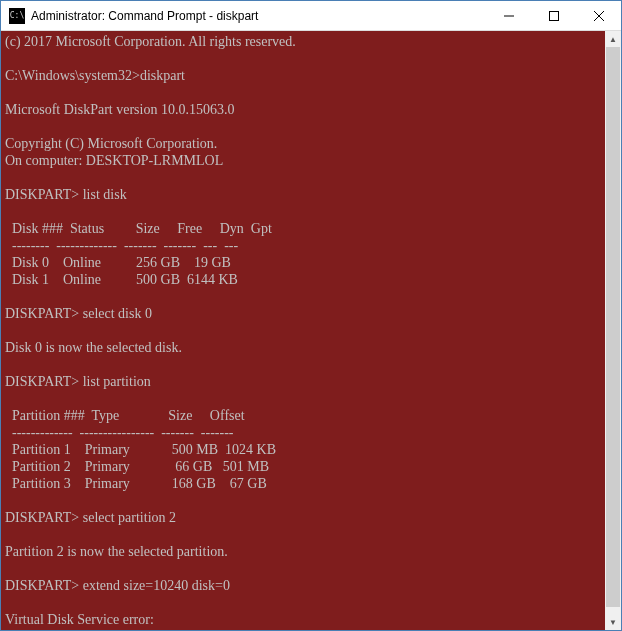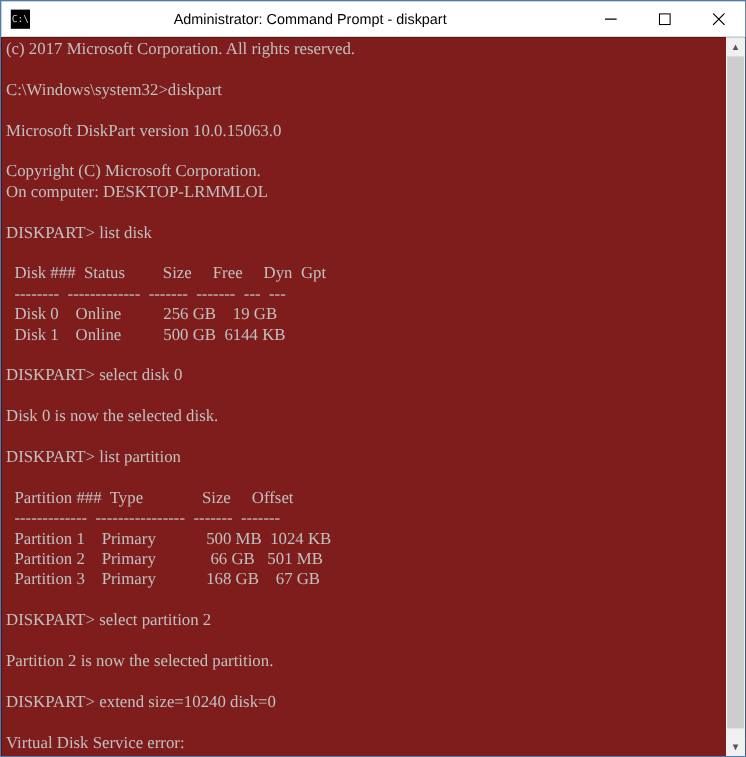--- a/index.html
+++ b/index.html
@@ -39,21 +39,20 @@
     .titlebar-icon span {
       color: #ccc;
       font-size: 8px;
       font-family: Consolas, monospace;
       line-height: 1;
     }
     .titlebar-text {
       flex: 1;
       font-size: 12px;
       color: #000;
-      text-align: center;
     }
     .window-controls {
       display: flex;
       height: 100%;
     }
     .win-btn {
       width: 45px;
       height: 100%;
       display: flex;
       align-items: center;

